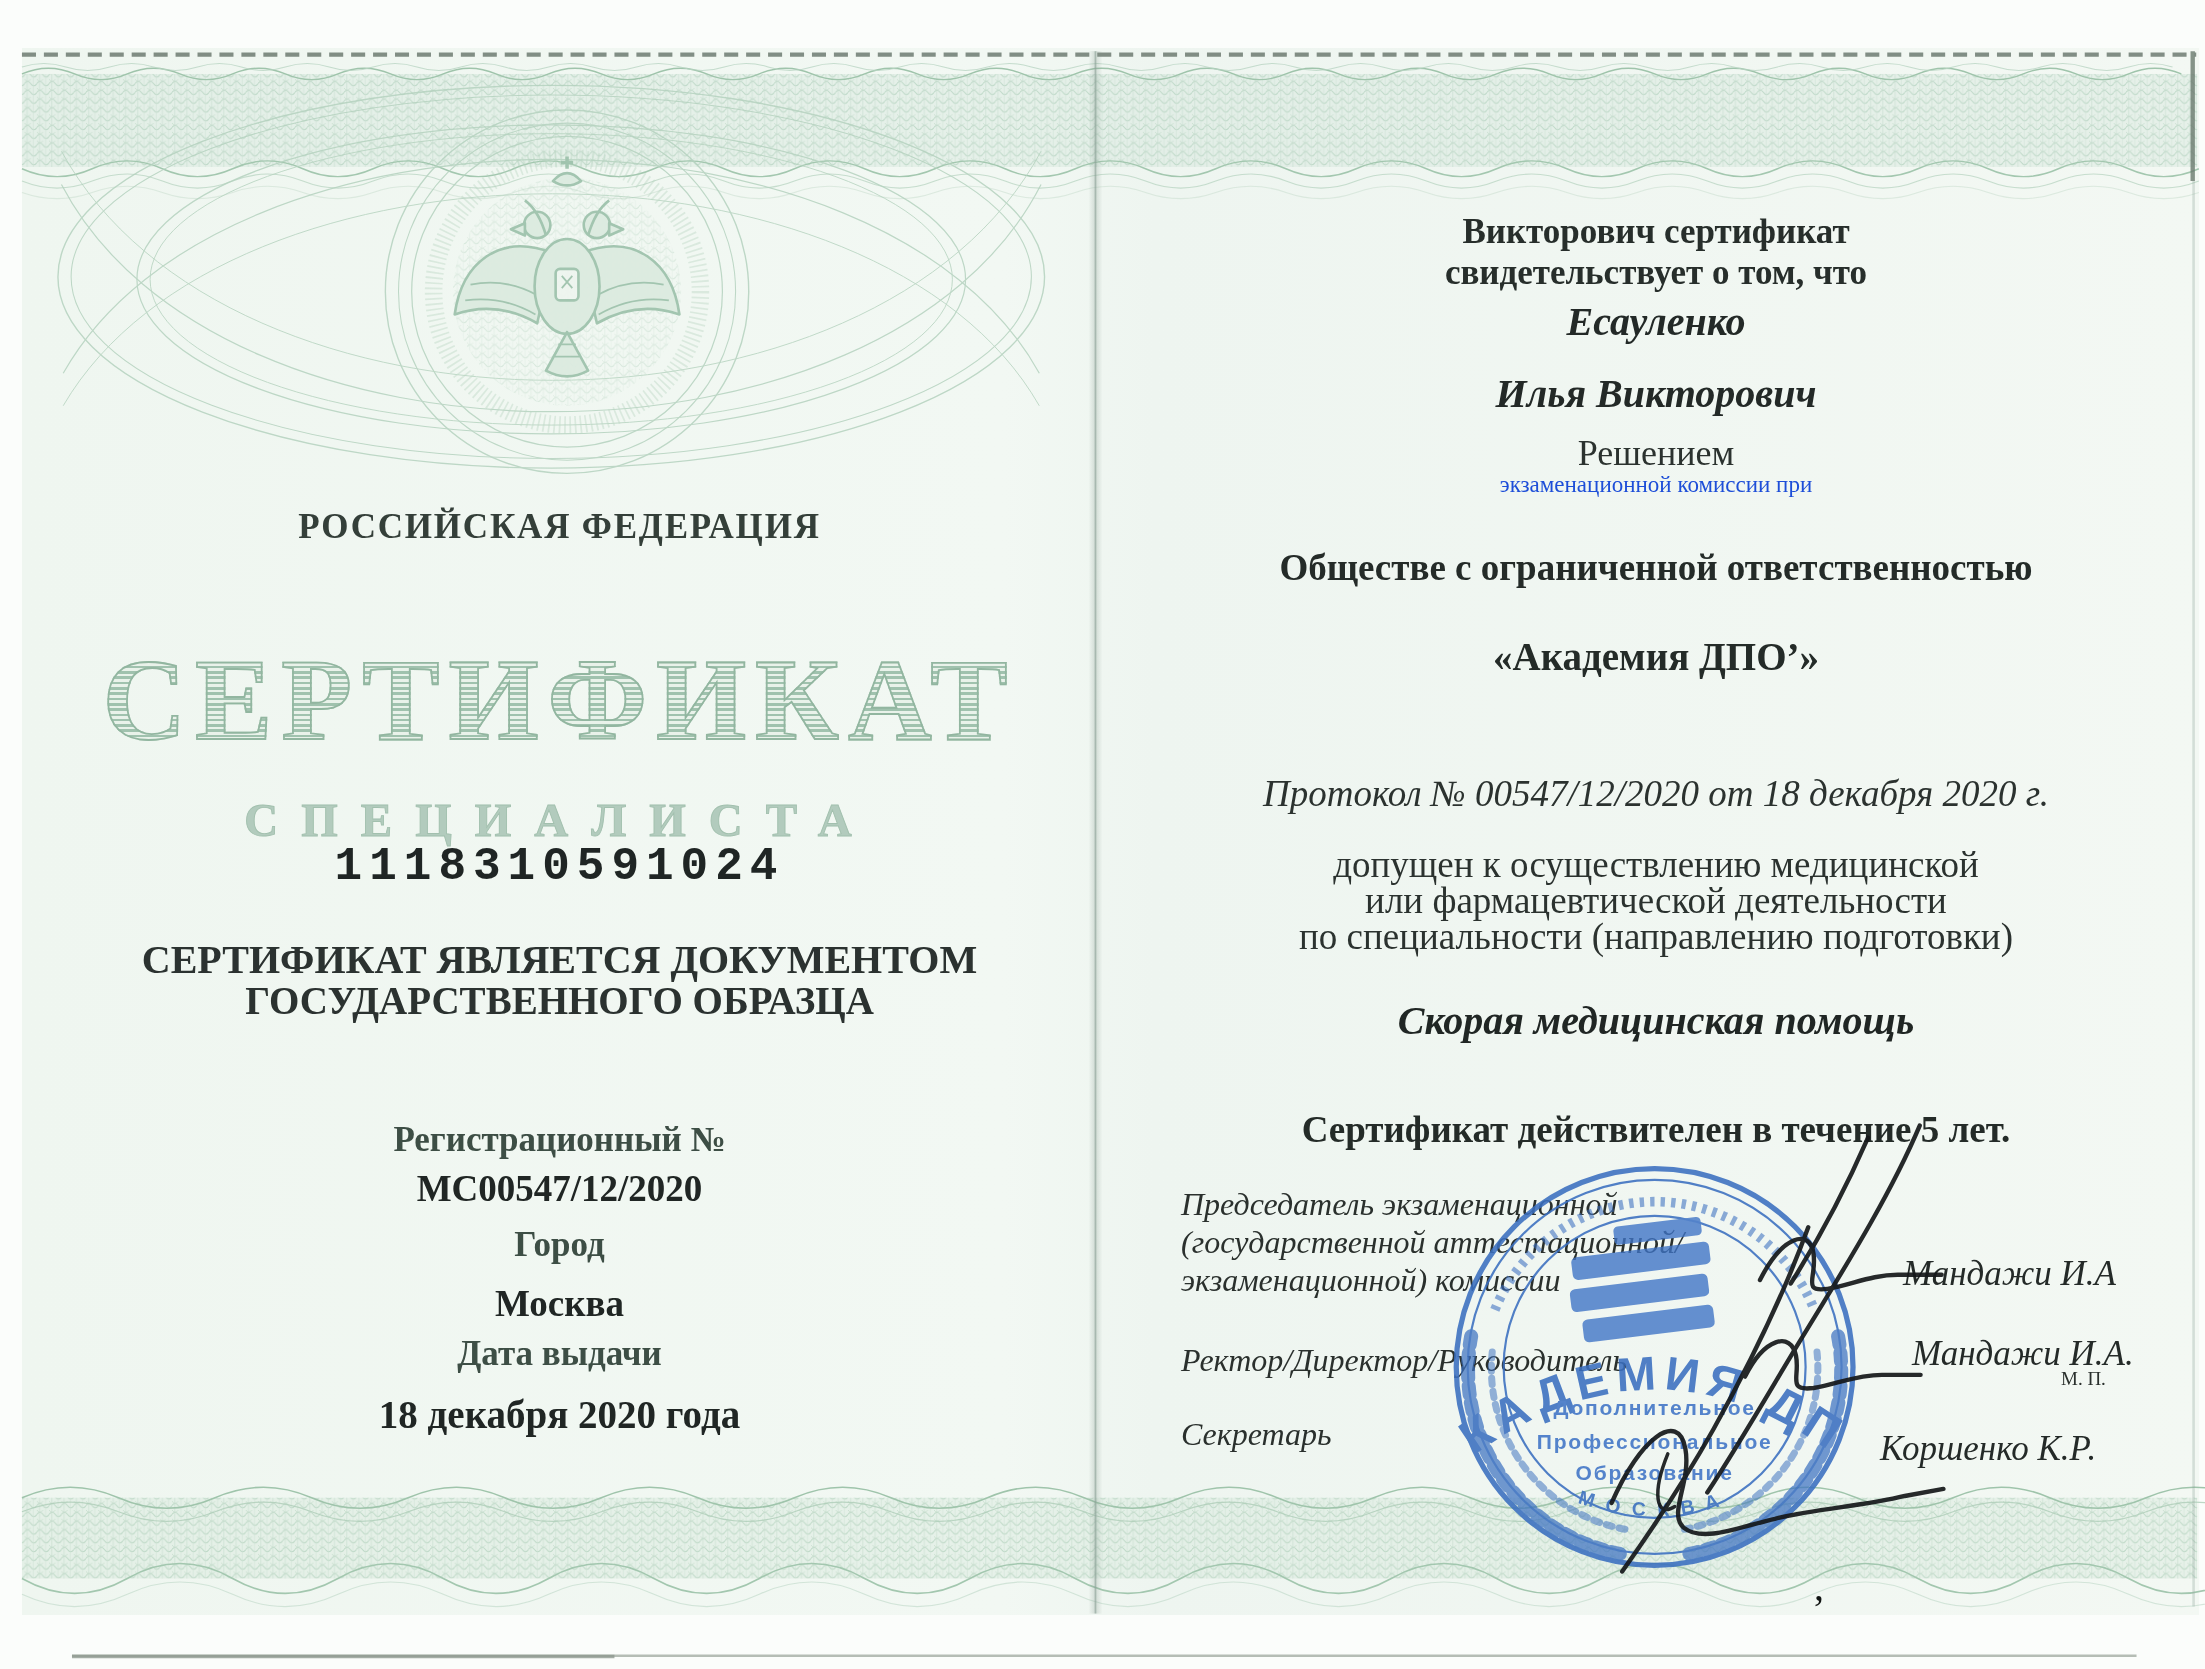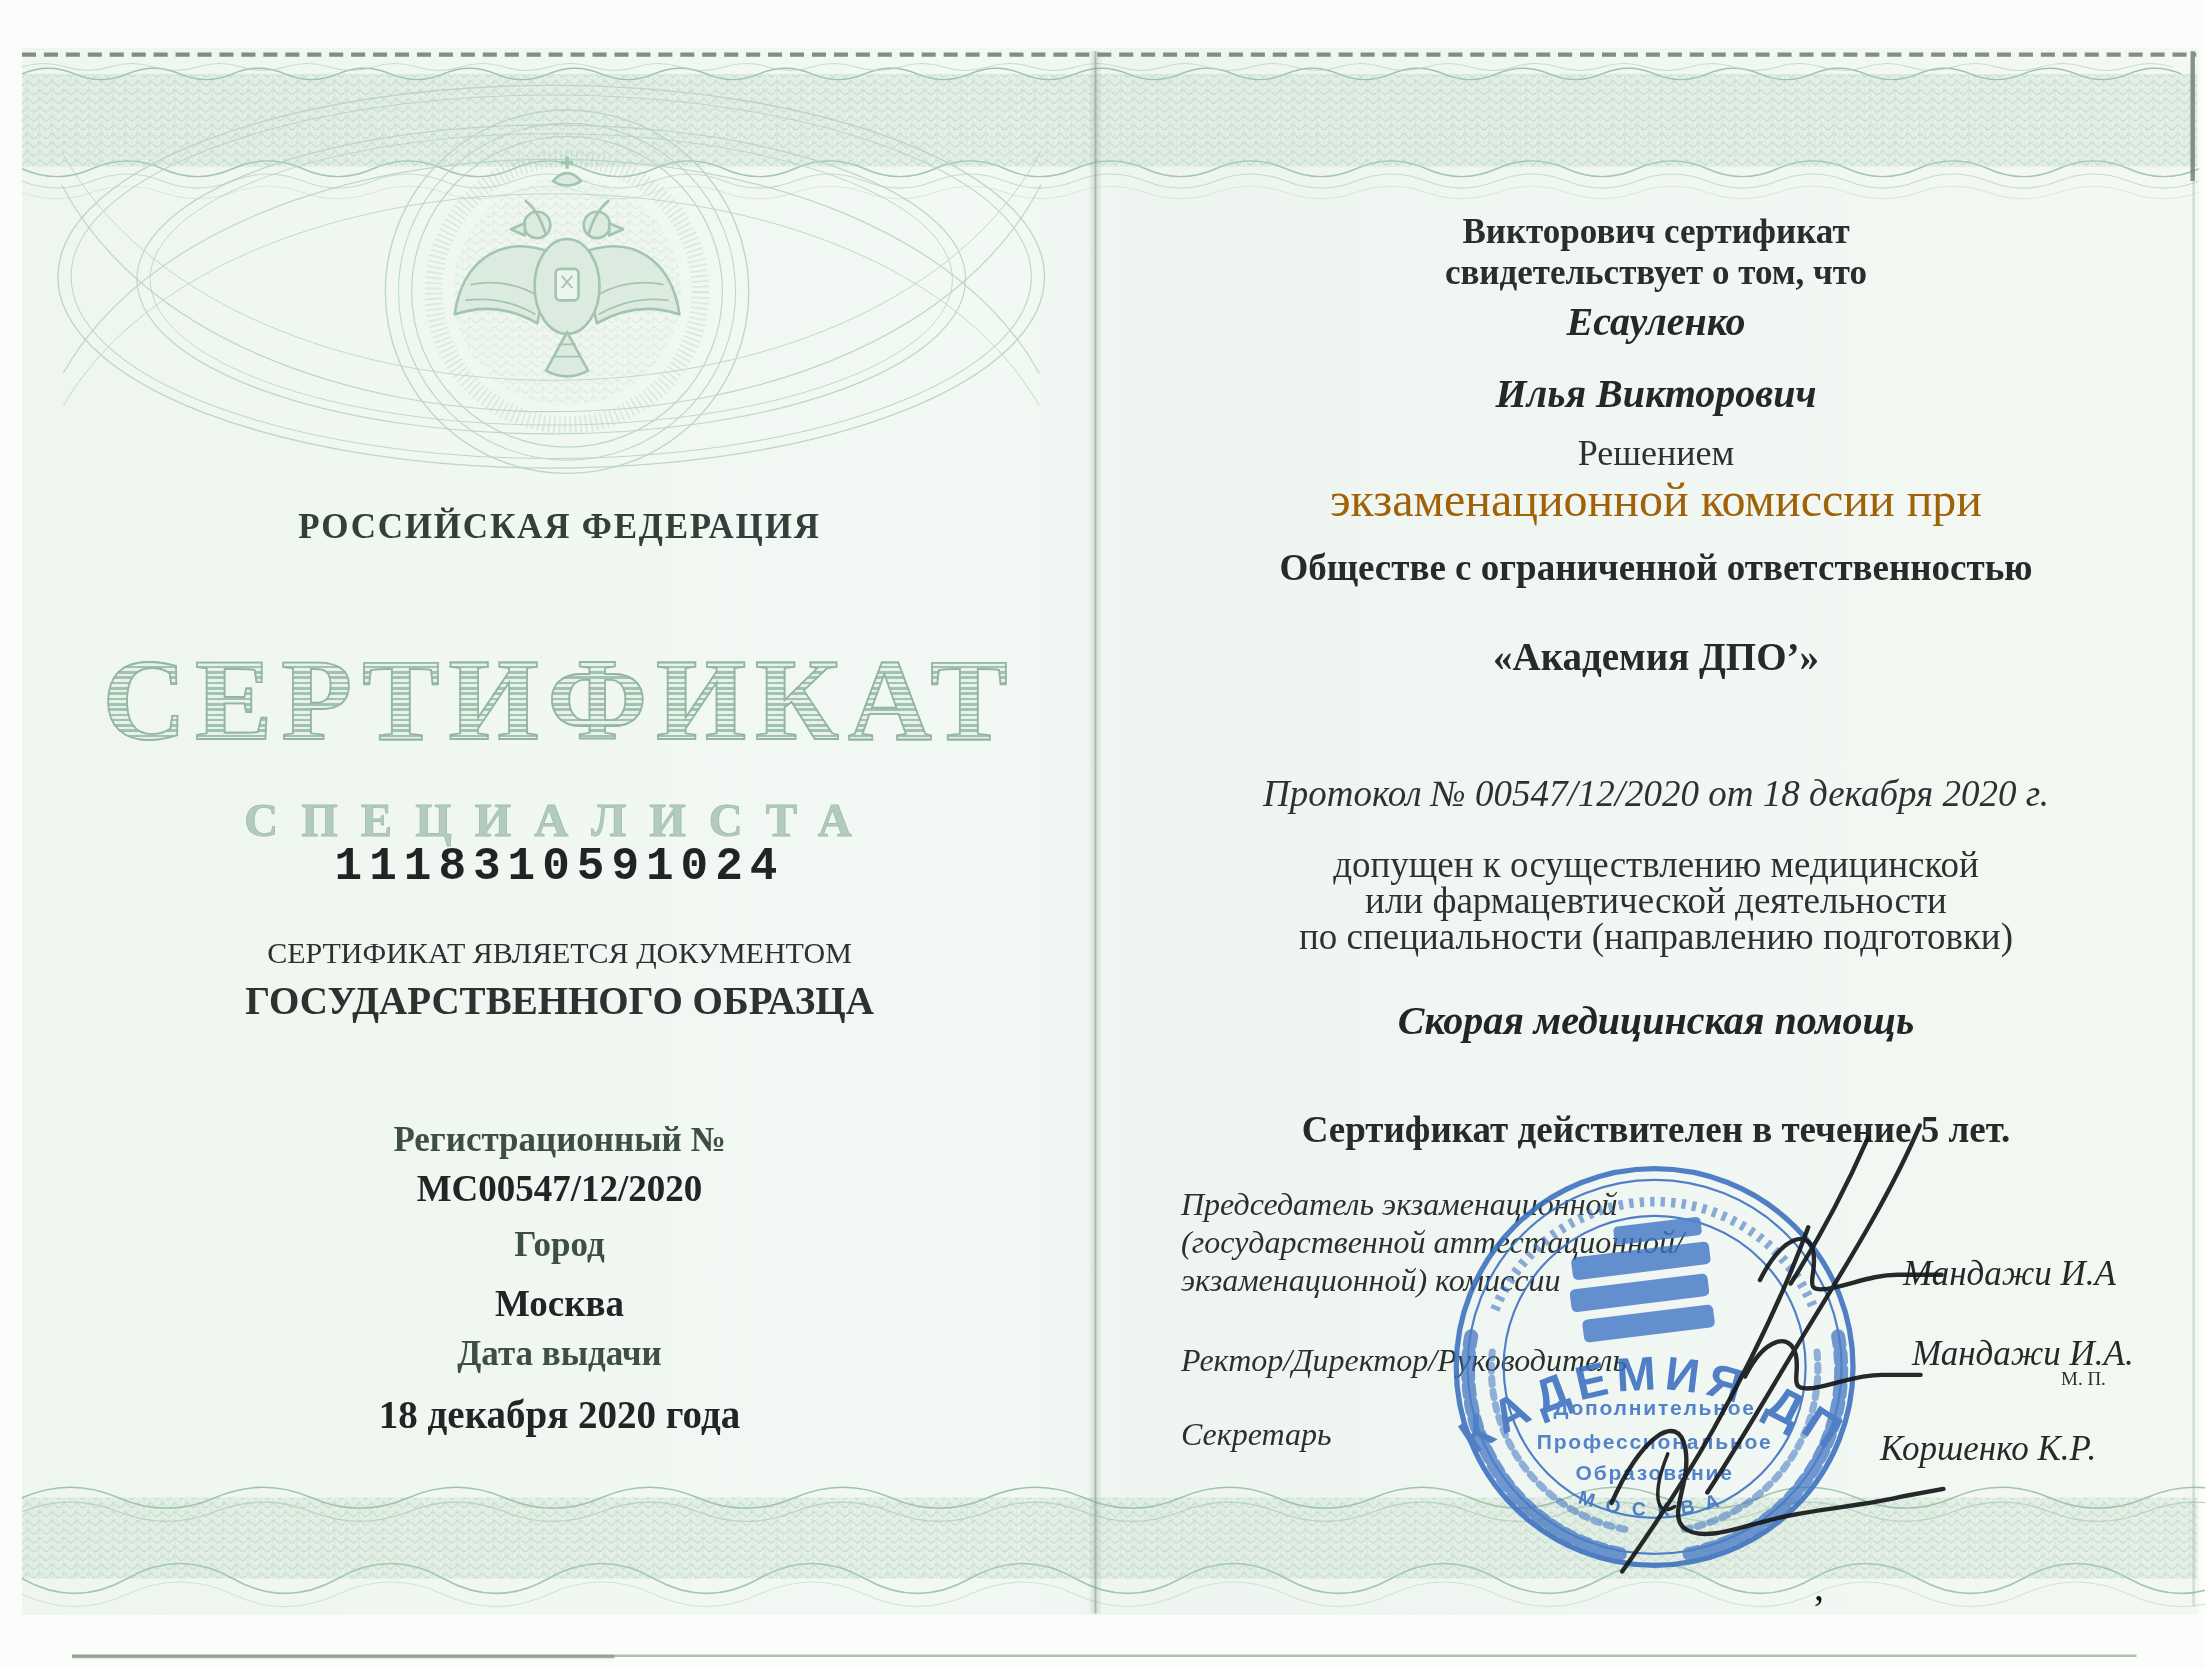--- a/index.html
+++ b/index.html
@@ -13,35 +13,35 @@
   .center-r{left:1138px;width:1036px;text-align:center;}
   .country{top:507px;font-size:35px;font-weight:bold;letter-spacing:1.8px;color:#343f39;}
   .cert-title{top:634px;font-size:116px;font-weight:bold;letter-spacing:8.8px;
      background:repeating-linear-gradient(180deg,#a0c2ae 0 2.6px,#e9f2ea 2.6px 5.3px);
      -webkit-background-clip:text;background-clip:text;color:transparent;
      -webkit-text-stroke:1.8px #92b6a0;}
   .cert-sub{top:780px;font-size:47px;font-weight:bold;letter-spacing:23px;color:#b2cbbd;margin-top:13px;
      -webkit-text-stroke:0.9px #a2c0ae;}
   .serial{top:841px;font-family:"Liberation Mono",monospace;font-size:46px;font-weight:bold;
      letter-spacing:7px;color:#1f2524;}
-  .st1{top:936px;font-size:30px;font-weight:normal;color:#2b3230;}
+  .st1{top:936px;font-size:40px;font-weight:bold;color:#2b3230;}
   .st2{top:978px;font-size:39px;font-weight:bold;color:#2b3230;}
   .lbl-green{font-size:35px;font-weight:bold;color:#3d4e45;}
   .reg-label{top:1120px;}
   .reg-value{top:1167px;font-size:37px;font-weight:bold;color:#202624;}
   .city-label{top:1225px;}
   .city-value{top:1282px;font-size:37px;font-weight:bold;color:#202624;}
   .date-label{top:1334px;}
   .date-value{top:1392px;font-size:39px;font-weight:bold;color:#202624;}
   .intro1{top:212px;font-size:35px;font-weight:bold;color:#272e2b;}
   .intro2{top:253px;font-size:35px;font-weight:bold;color:#272e2b;}
   .name-line{font-size:40px;font-weight:bold;font-style:italic;color:#232927;}
   .ln1{top:298px;} .ln2{top:370px;}
   .dec1{top:432px;font-size:36px;color:#2b322f;}
-  .dec2{top:472px;font-size:48px;color:#a16207;}
+  .dec2{top:472px;font-size:23px;color:#1d4ed8;}
   .org-type{top:546px;font-size:37px;font-weight:bold;color:#242b28;}
   .org-name{top:634px;font-size:39px;font-weight:bold;color:#242b28;}
   .protocol{top:772px;font-size:37px;font-style:italic;color:#2b322f;}
   .adm{font-size:37px;color:#2b322f;}
   .adm1{top:843px;} .adm2{top:879px;} .adm3{top:915px;}
   .specialty{top:997px;font-size:40px;font-weight:bold;font-style:italic;color:#20262 4;color:#202624;}
   .validity{top:1108px;font-size:37px;font-weight:bold;color:#242b28;}
   .sig-label{position:absolute;left:1181px;font-size:32px;font-style:italic;color:#2a302d;
      text-align:left;line-height:38px;white-space:nowrap;}
   .sig-name{position:absolute;font-size:35px;font-style:italic;color:#242a28;white-space:nowrap;}

